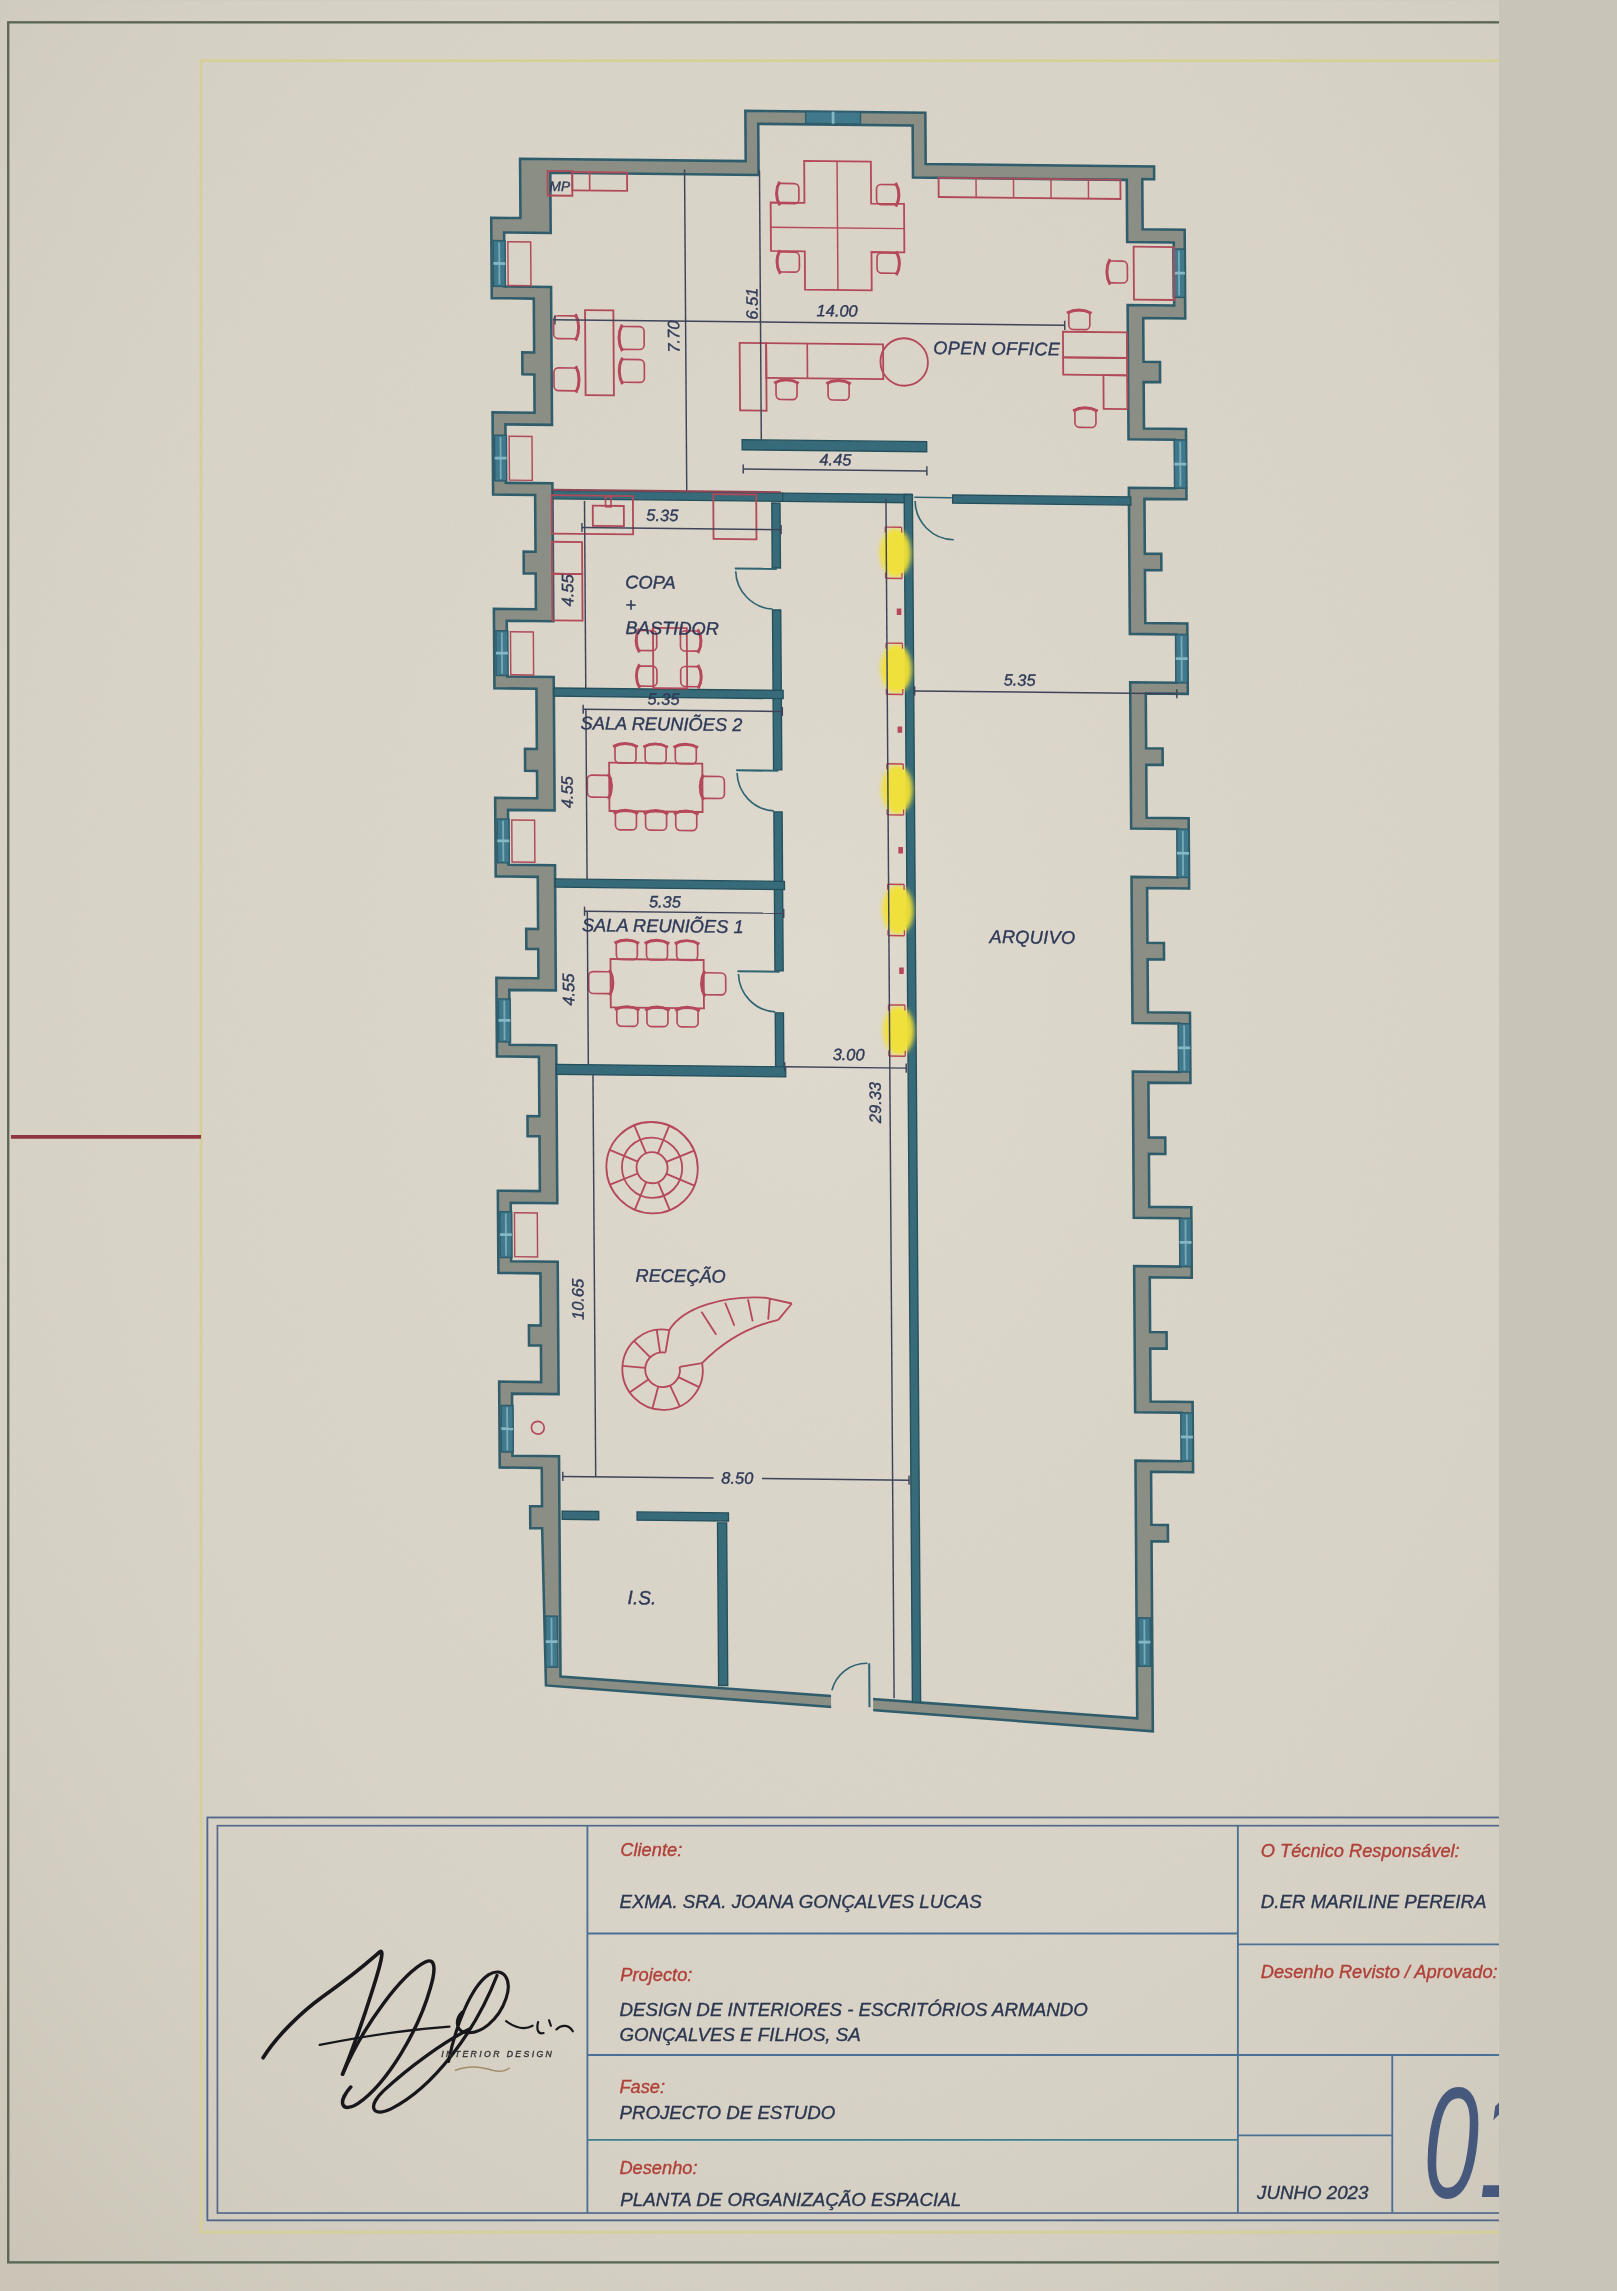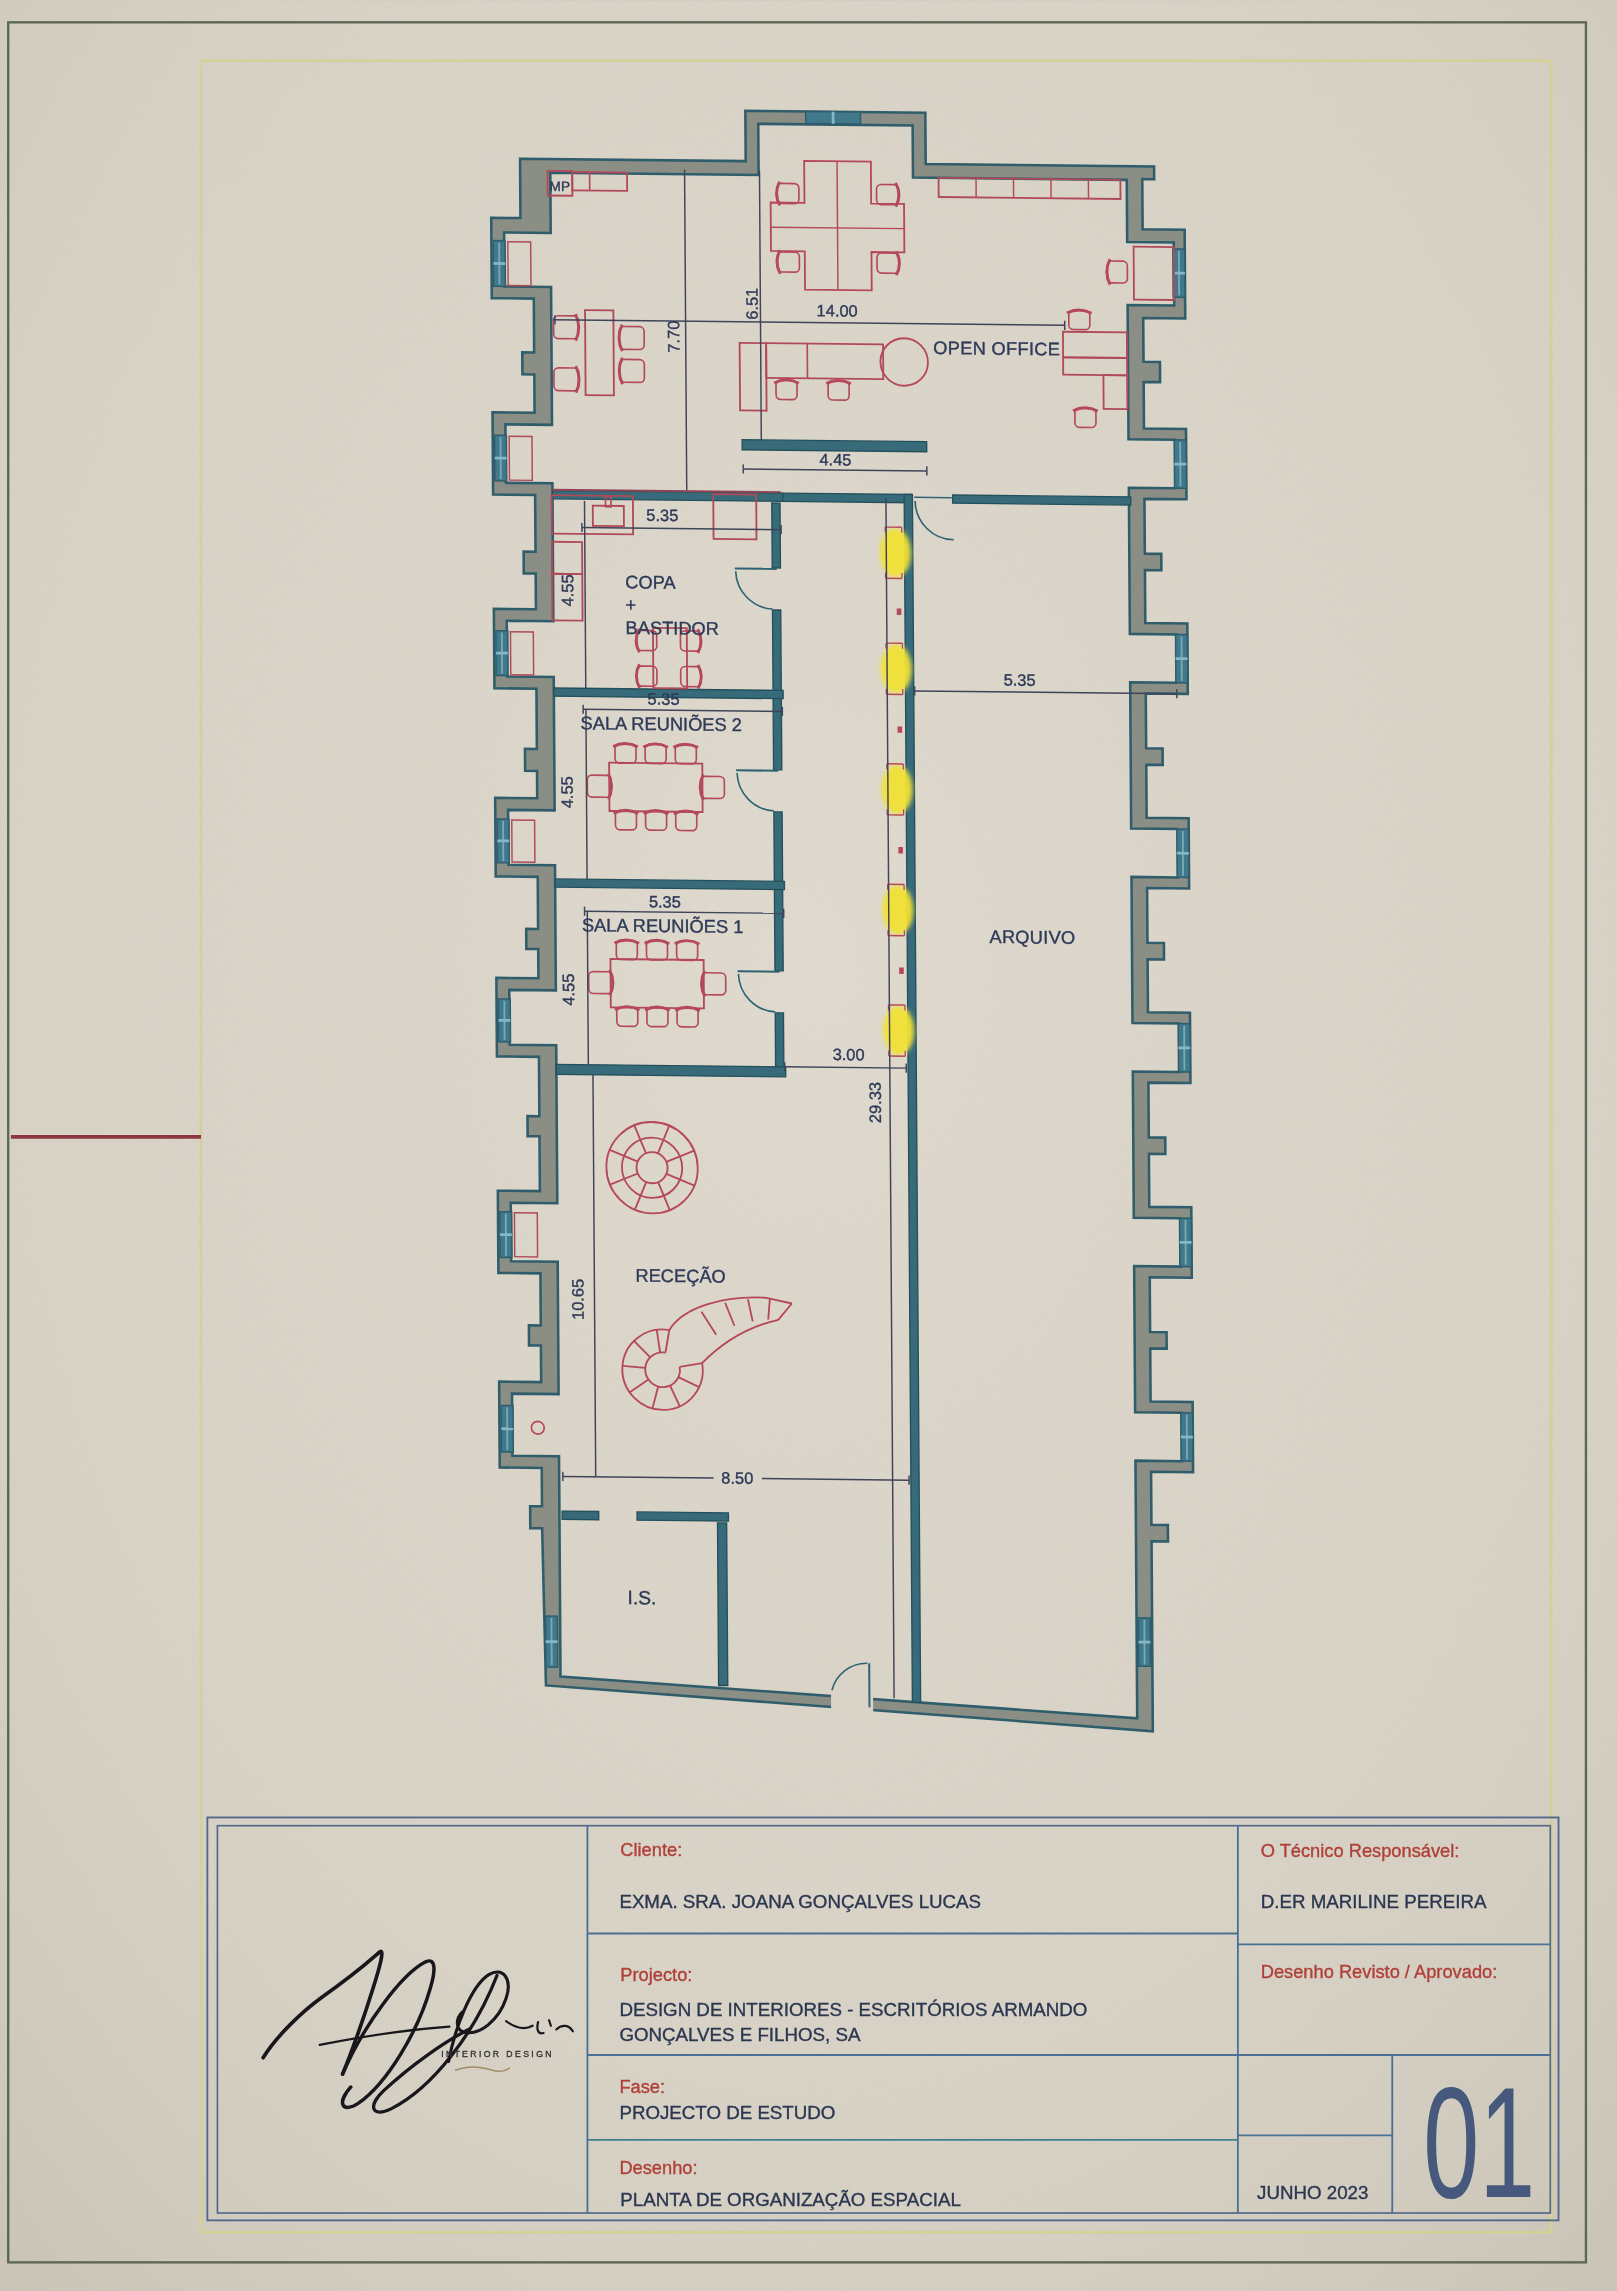--- a/index.html
+++ b/index.html
@@ -1,14 +1,14 @@
 <!DOCTYPE html>
 <html style="font-size:14.6px"><head><meta charset="utf-8"><style>
 html,body{margin:0;padding:0;background:#c9c4b8;}
-.page{position:relative;width:1617px;height:2292px;overflow:hidden;font-family:"Liberation Sans",sans-serif;}
+.page{position:relative;width:1499px;height:2292px;overflow:hidden;font-family:"Liberation Sans",sans-serif;font-style:italic;}
 </style></head><body>
 <div class="page">
 <svg width="1617" height="2292" viewBox="0 0 1770 2508">
 <defs>
 <radialGradient id="vig" cx="50%" cy="42%" r="75%">
 <stop offset="0%" stop-color="#e2dcd1" stop-opacity="0.9"></stop>
 <stop offset="55%" stop-color="#dcd6ca" stop-opacity="0.25"></stop>
 <stop offset="100%" stop-color="#c9c3b6" stop-opacity="0.85"></stop>
 </radialGradient>
 <filter id="noise" x="0" y="0" width="100%" height="100%">

